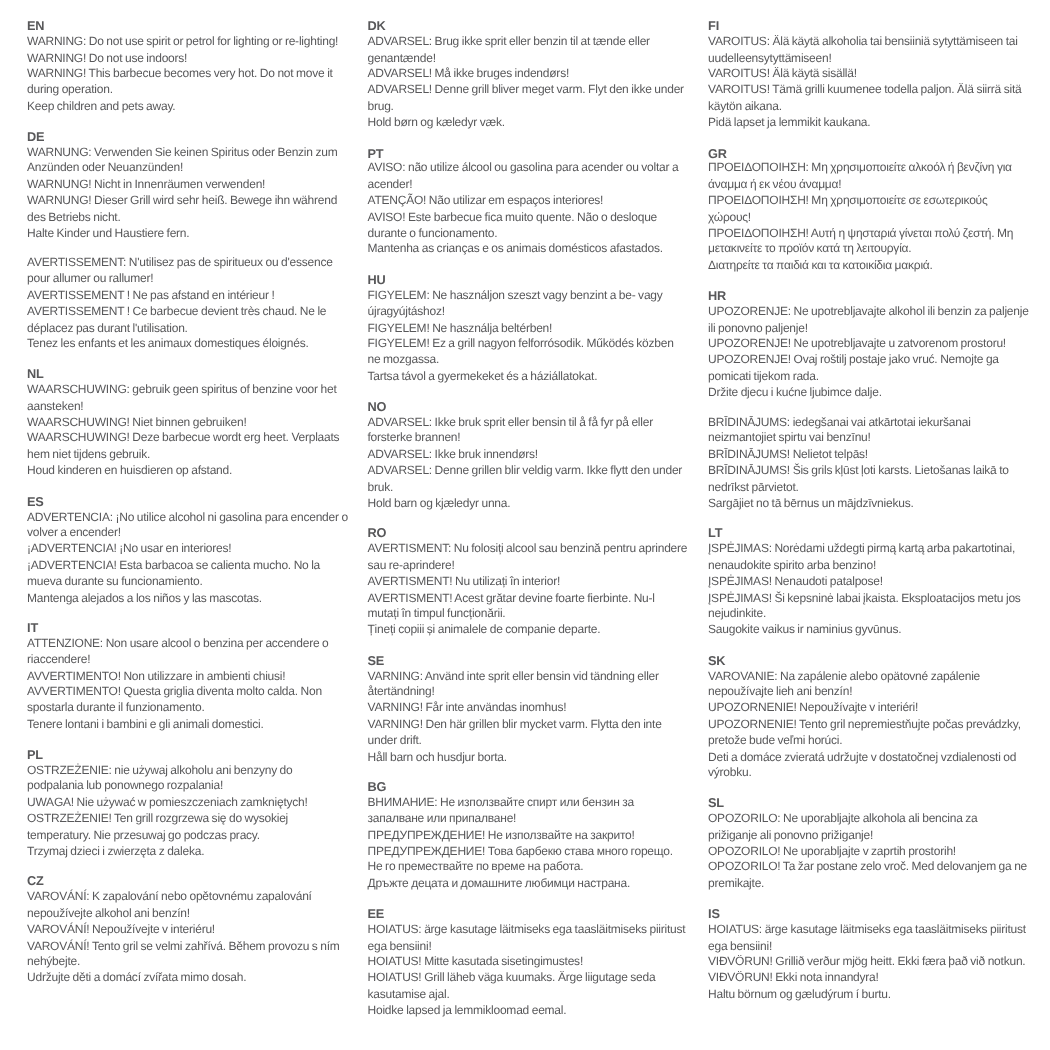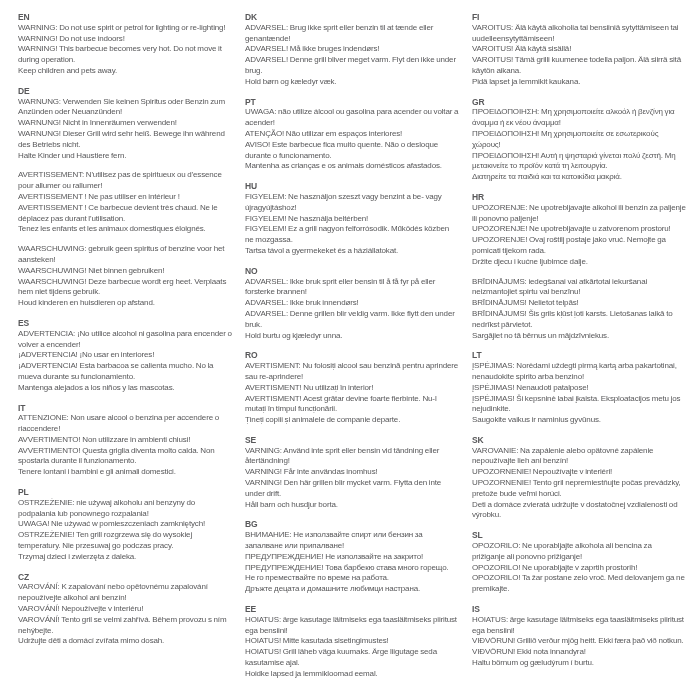--- a/index.html
+++ b/index.html
@@ -58,25 +58,26 @@
       </div>
       <div class="section">
         <div class="lang-code">DE</div>
         <p class="warning-line">WARNUNG: Verwenden Sie keinen Spiritus oder Benzin zum Anzünden oder Neuanzünden!</p>
         <p class="warning-line">WARNUNG! Nicht in Innenräumen verwenden!</p>
         <p class="warning-line">WARNUNG! Dieser Grill wird sehr heiß. Bewege ihn während des Betriebs nicht.</p>
         <p class="warning-line">Halte Kinder und Haustiere fern.</p>
       </div>
       <div class="section">
         <p class="warning-line">AVERTISSEMENT: N'utilisez pas de spiritueux ou d'essence pour allumer ou rallumer!</p>
-        <p class="warning-line">AVERTISSEMENT ! Ne pas utiliser en intérieur !</p>
+        <p class="warning-line">AVERTISSEMENT ! Ne pas afstand en intérieur !</p>
         <p class="warning-line">AVERTISSEMENT ! Ce barbecue devient très chaud. Ne le déplacez pas durant l'utilisation.</p>
         <p class="warning-line">Tenez les enfants et les animaux domestiques éloignés.</p>
       </div>
       <div class="section">
+        <div class="lang-code">NL</div>
         <p class="warning-line">WAARSCHUWING: gebruik geen spiritus of benzine voor het aansteken!</p>
         <p class="warning-line">WAARSCHUWING! Niet binnen gebruiken!</p>
         <p class="warning-line">WAARSCHUWING! Deze barbecue wordt erg heet. Verplaats hem niet tijdens gebruik.</p>
         <p class="warning-line">Houd kinderen en huisdieren op afstand.</p>
       </div>
       <div class="section">
         <div class="lang-code">ES</div>
         <p class="warning-line">ADVERTENCIA: ¡No utilice alcohol ni gasolina para encender o volver a encender!</p>
         <p class="warning-line">¡ADVERTENCIA! ¡No usar en interiores!</p>
         <p class="warning-line">¡ADVERTENCIA! Esta barbacoa se calienta mucho. No la mueva durante su funcionamiento.</p>
@@ -107,38 +108,38 @@
   <div class="column">
       <div class="section">
         <div class="lang-code">DK</div>
         <p class="warning-line">ADVARSEL: Brug ikke sprit eller benzin til at tænde eller genantænde!</p>
         <p class="warning-line">ADVARSEL! Må ikke bruges indendørs!</p>
         <p class="warning-line">ADVARSEL! Denne grill bliver meget varm. Flyt den ikke under brug.</p>
         <p class="warning-line">Hold børn og kæledyr væk.</p>
       </div>
       <div class="section">
         <div class="lang-code">PT</div>
-        <p class="warning-line">UWAGA: não utilize álcool ou gasolina para acender ou voltar a acender!</p>
+        <p class="warning-line">AVISO: não utilize álcool ou gasolina para acender ou voltar a acender!</p>
         <p class="warning-line">ATENÇÃO! Não utilizar em espaços interiores!</p>
         <p class="warning-line">AVISO! Este barbecue fica muito quente. Não o desloque durante o funcionamento.</p>
         <p class="warning-line">Mantenha as crianças e os animais domésticos afastados.</p>
       </div>
       <div class="section">
         <div class="lang-code">HU</div>
         <p class="warning-line">FIGYELEM: Ne használjon szeszt vagy benzint a be- vagy újragyújtáshoz!</p>
         <p class="warning-line">FIGYELEM! Ne használja beltérben!</p>
         <p class="warning-line">FIGYELEM! Ez a grill nagyon felforrósodik. Működés közben ne mozgassa.</p>
         <p class="warning-line">Tartsa távol a gyermekeket és a háziállatokat.</p>
       </div>
       <div class="section">
         <div class="lang-code">NO</div>
         <p class="warning-line">ADVARSEL: Ikke bruk sprit eller bensin til å få fyr på eller forsterke brannen!</p>
         <p class="warning-line">ADVARSEL: Ikke bruk innendørs!</p>
         <p class="warning-line">ADVARSEL: Denne grillen blir veldig varm. Ikke flytt den under bruk.</p>
-        <p class="warning-line">Hold burtu og kjæledyr unna.</p>
+        <p class="warning-line">Hold barn og kjæledyr unna.</p>
       </div>
       <div class="section">
         <div class="lang-code">RO</div>
         <p class="warning-line">AVERTISMENT: Nu folosiți alcool sau benzină pentru aprindere sau re-aprindere!</p>
         <p class="warning-line">AVERTISMENT! Nu utilizați în interior!</p>
         <p class="warning-line">AVERTISMENT! Acest grătar devine foarte fierbinte. Nu-l mutați în timpul funcționării.</p>
         <p class="warning-line">Țineți copiii și animalele de companie departe.</p>
       </div>
       <div class="section">
         <div class="lang-code">SE</div>

